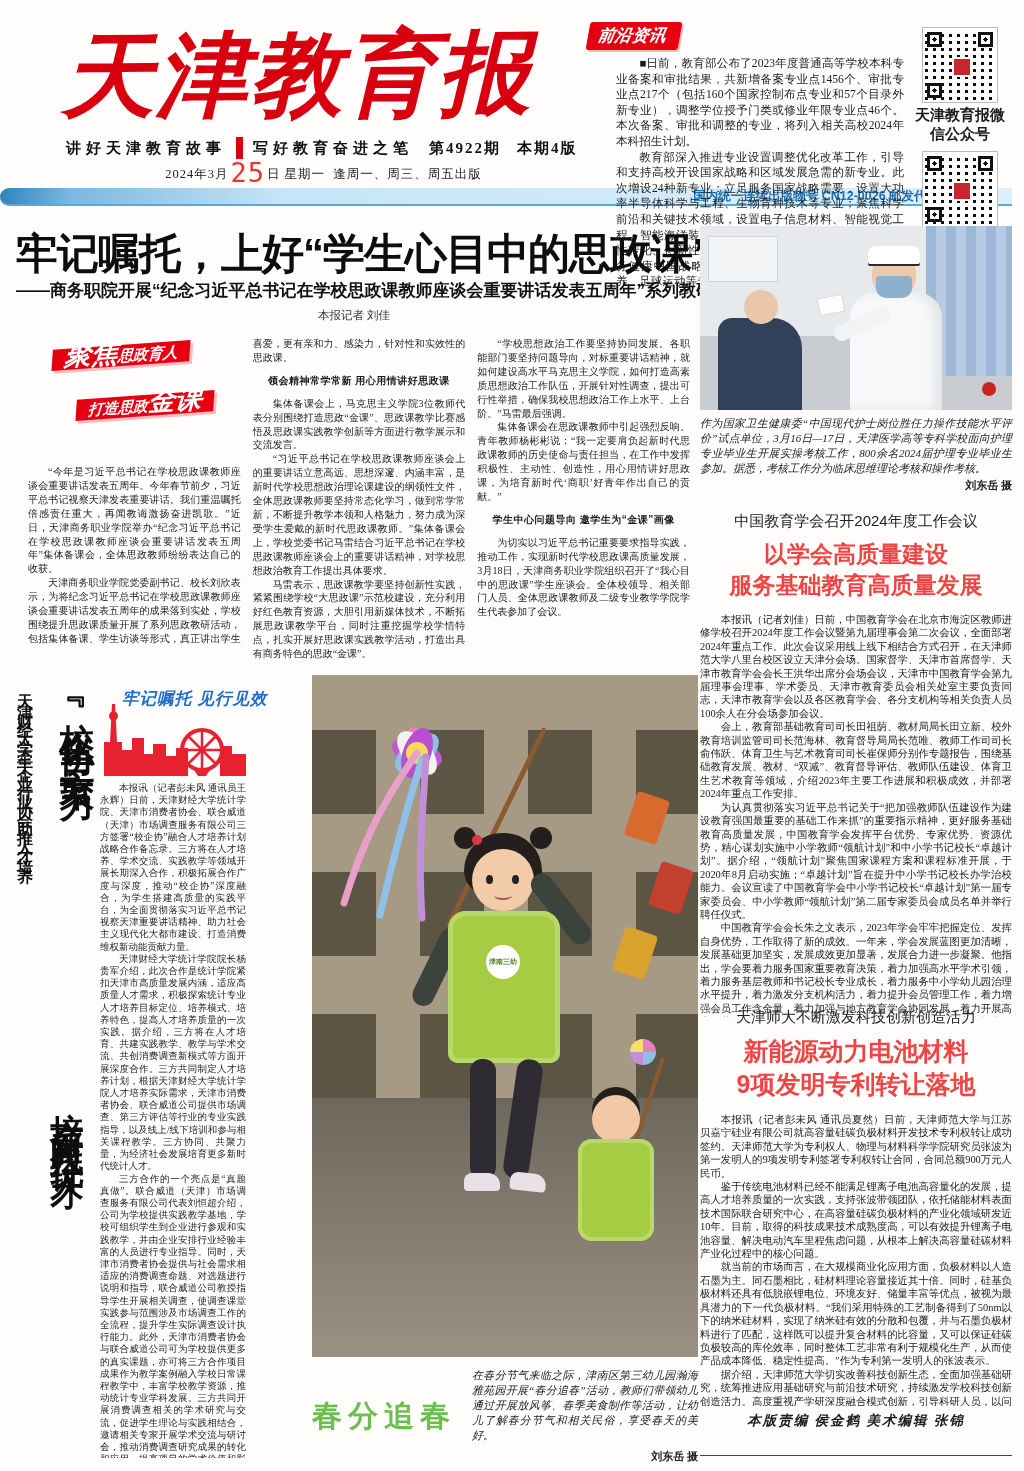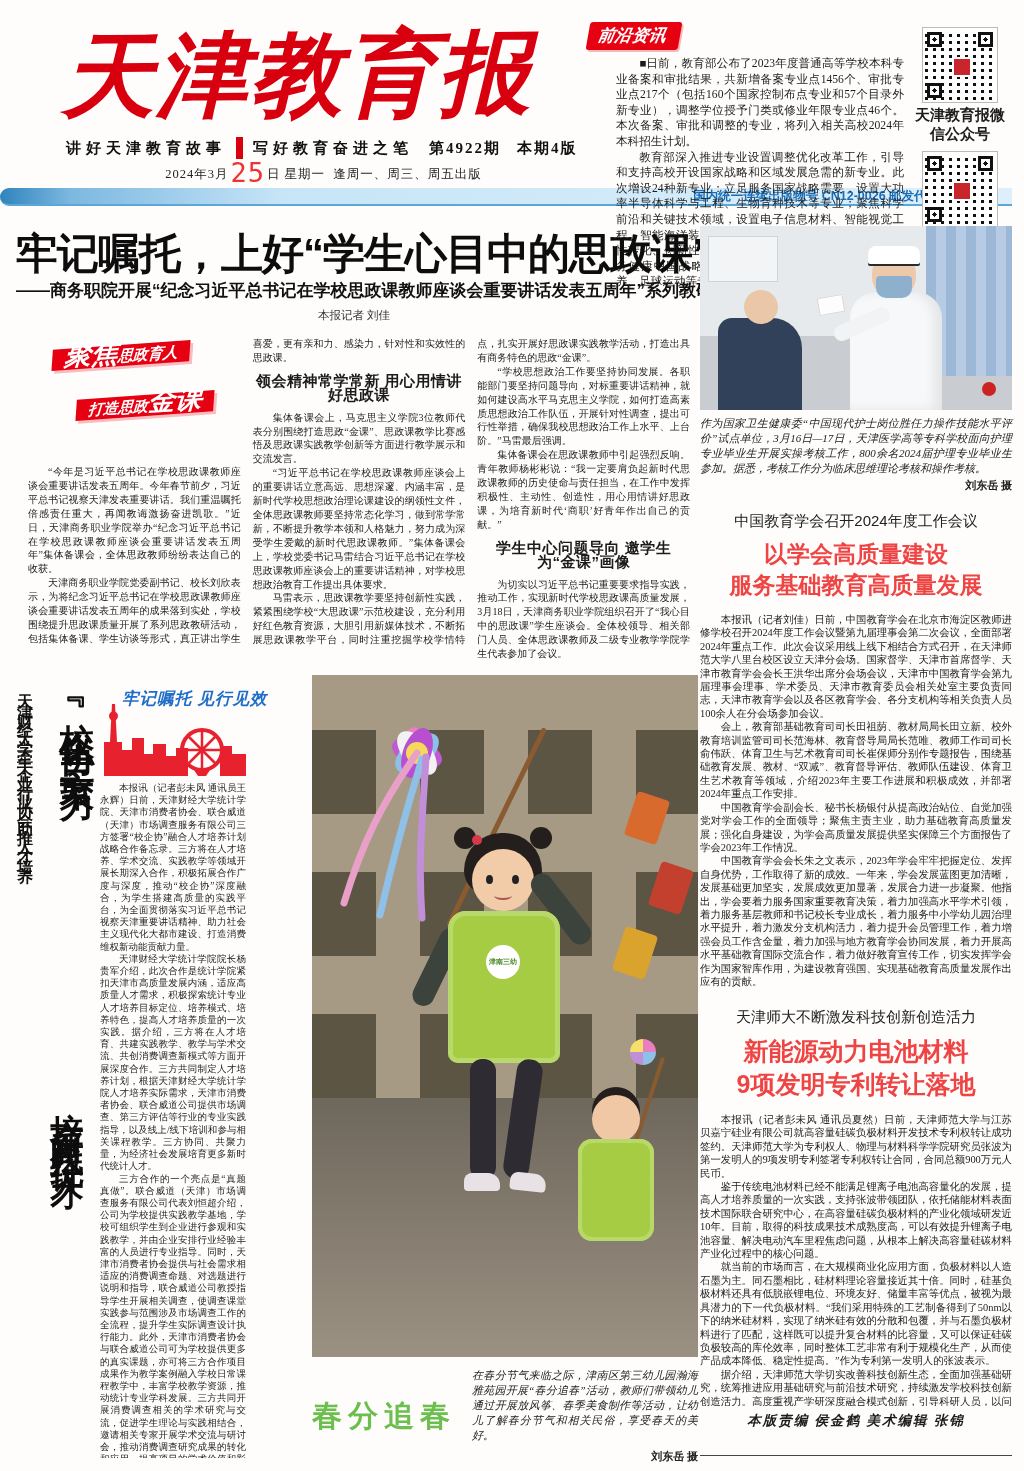--- a/index.html
+++ b/index.html
@@ -67,21 +67,21 @@
   }
   .lead-byline{ position:absolute; left:16px; top:308px; width:676px; text-align:center; font-size:11.5px; color:#333; }
   
   .lead-article{
     position:absolute; left:28px; top:337px; width:662px; height:333px;
     column-count:3; column-gap:12px; column-fill:auto; overflow:hidden;
     font-size:10px; line-height:13.9px; text-align:justify;
   }
   .lead-article p{ text-indent:2em; }
   .lead-article h4{
-    font-family:"Liberation Sans",sans-serif; font-size:15px; text-align:center;
+    font-family:"Liberation Sans",sans-serif; font-size:10px; text-align:center;
     margin:9px 0; letter-spacing:0.5px; break-inside:avoid;
   }
   
   .focus-badge{ position:relative; width:206px; height:116px; break-inside:avoid; margin:2px 0 10px; }
   .ribbon{ position:absolute; background:#e60012; color:#fff; font-weight:bold; font-style:italic;
     font-family:"Liberation Sans",sans-serif; padding:1px 12px 3px; white-space:nowrap;
     box-shadow:3px 3px 0 rgba(230,0,18,.25); }
   .ribbon1{ left:24px; top:6px; transform:rotate(-4deg) skewX(-8deg); font-size:15px; }
   .ribbon2{ left:48px; top:56px; transform:rotate(-4deg) skewX(-8deg); font-size:15px; }
   .ribbon .big{ font-size:27px; }
@@ -271,21 +271,21 @@
     <span class="credit">刘东岳 摄</span>
   </div>
 
   <div class="r-article r1">
     <div class="r-kicker">中国教育学会召开2024年度工作会议</div>
     <div class="r-title">以学会高质量建设</div>
     <div class="r-title">服务基础教育高质量发展</div>
     <div class="r-body">
         <p>本报讯（记者刘佳）日前，中国教育学会在北京市海淀区教师进修学校召开2024年度工作会议暨第九届理事会第二次会议，全面部署2024年重点工作。此次会议采用线上线下相结合方式召开，在天津师范大学八里台校区设立天津分会场。国家督学、天津市首席督学、天津市教育学会会长王洪华出席分会场会议，天津市中国教育学会第九届理事会理事、学术委员、天津市教育委员会相关处室主要负责同志，天津市教育学会以及各区教育学会、各分支机构等相关负责人员100余人在分会场参加会议。</p>
         <p>会上，教育部基础教育司司长田祖荫、教材局局长田立新、校外教育培训监管司司长范海林、教育督导局局长范唯、教师工作司司长俞伟跃、体育卫生与艺术教育司司长崔保师分别作专题报告，围绕基础教育发展、教材、“双减”、教育督导评估、教师队伍建设、体育卫生艺术教育等领域，介绍2023年主要工作进展和积极成效，并部署2024年重点工作安排。</p>
-        <p>中国教育学会副会长、秘书长杨银付从提高政治站位、自觉加强党对学会工作的全面领导；聚焦主责主业，助力基础教育高质量发展；强化自身建设，为学会高质量发展提供坚实保障三个方面报告了学会2023年工作情况。</p>
+        <p>为认真贯彻落实习近平总书记关于“把加强教师队伍建设作为建设教育强国最重要的基础工作来抓”的重要指示精神，更好服务基础教育高质量发展，中国教育学会发挥平台优势、专家优势、资源优势，精心谋划实施中小学教师“领航计划”和中小学书记校长“卓越计划”。据介绍，“领航计划”聚焦国家课程方案和课程标准开展，于2020年8月启动实施；“卓越计划”旨在提升中小学书记校长办学治校能力。会议宣读了中国教育学会中小学书记校长“卓越计划”第一届专家委员会、中小学教师“领航计划”第二届专家委员会成员名单并举行聘任仪式。</p>
         <p>中国教育学会会长朱之文表示，2023年学会牢牢把握定位、发挥自身优势，工作取得了新的成效。一年来，学会发展蓝图更加清晰，发展基础更加坚实，发展成效更加显著，发展合力进一步凝聚。他指出，学会要着力服务国家重要教育决策，着力加强高水平学术引领，着力服务基层教师和书记校长专业成长，着力服务中小学幼儿园治理水平提升，着力激发分支机构活力，着力提升会员管理工作，着力增强会员工作含金量，着力加强与地方教育学会协同发展，着力开展高水平基础教育国际交流合作，着力做好教育宣传工作，切实发挥学会作为国家智库作用，为建设教育强国、实现基础教育高质量发展作出应有的贡献。</p>
       </div>
   </div>
 
   <div class="r-article r2">
     <div class="r-kicker">天津师大不断激发科技创新创造活力</div>
     <div class="r-title">新能源动力电池材料</div>
     <div class="r-title">9项发明专利转让落地</div>
     <div class="r-body">
         <p>本报讯（记者彭未风 通讯员夏然）日前，天津师范大学与江苏贝嘉宁硅业有限公司就高容量硅碳负极材料开发技术专利权转让成功签约。天津师范大学为专利权人、物理与材料科学学院研究员张波为第一发明人的9项发明专利签署专利权转让合同，合同总额900万元人民币。</p>

